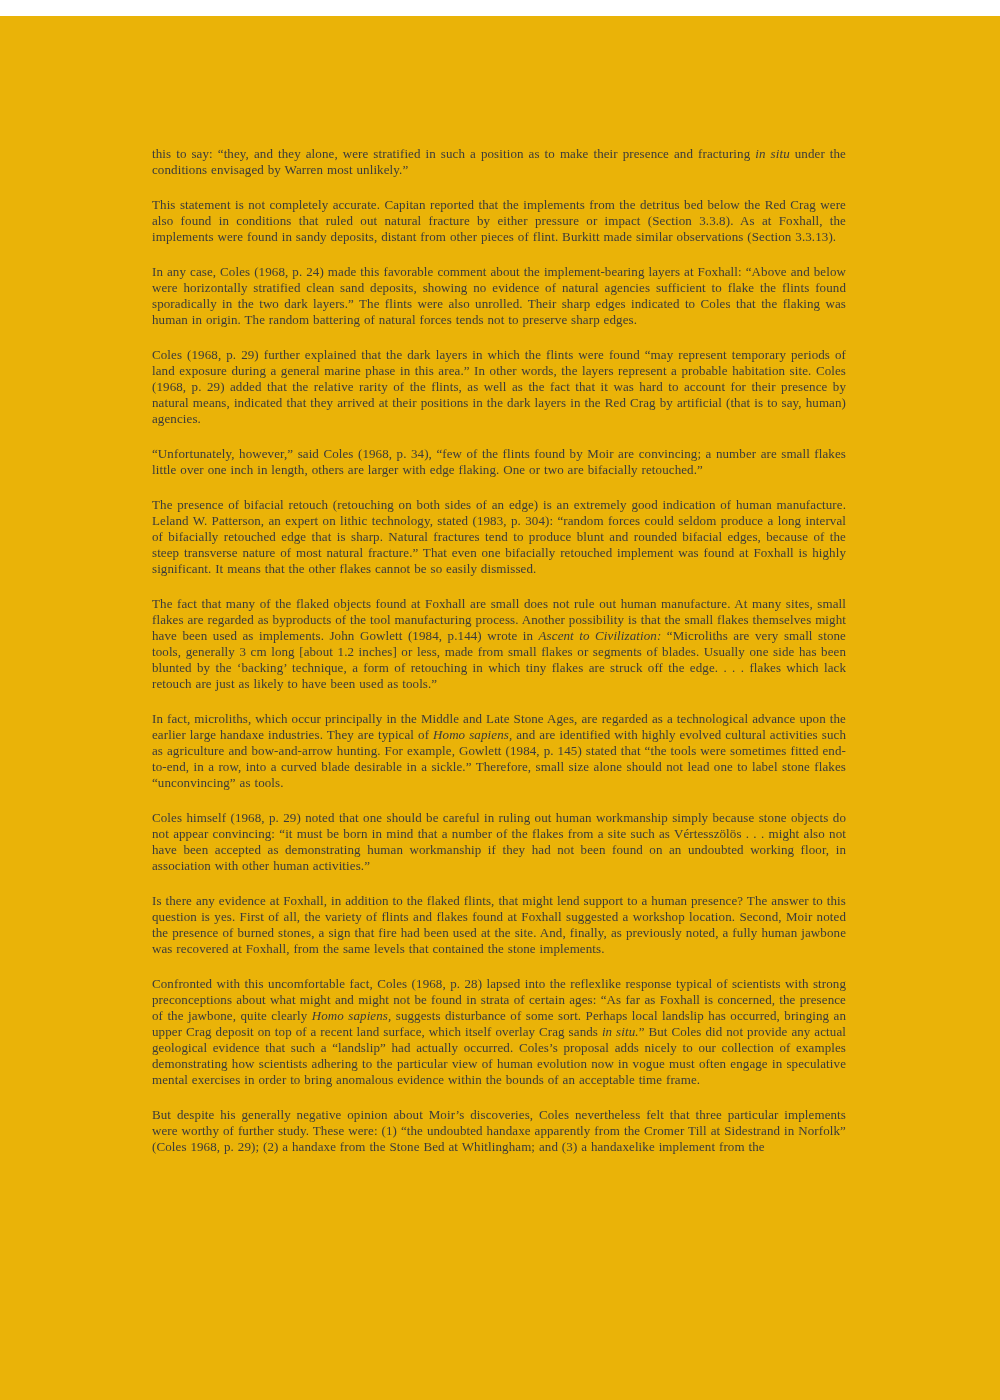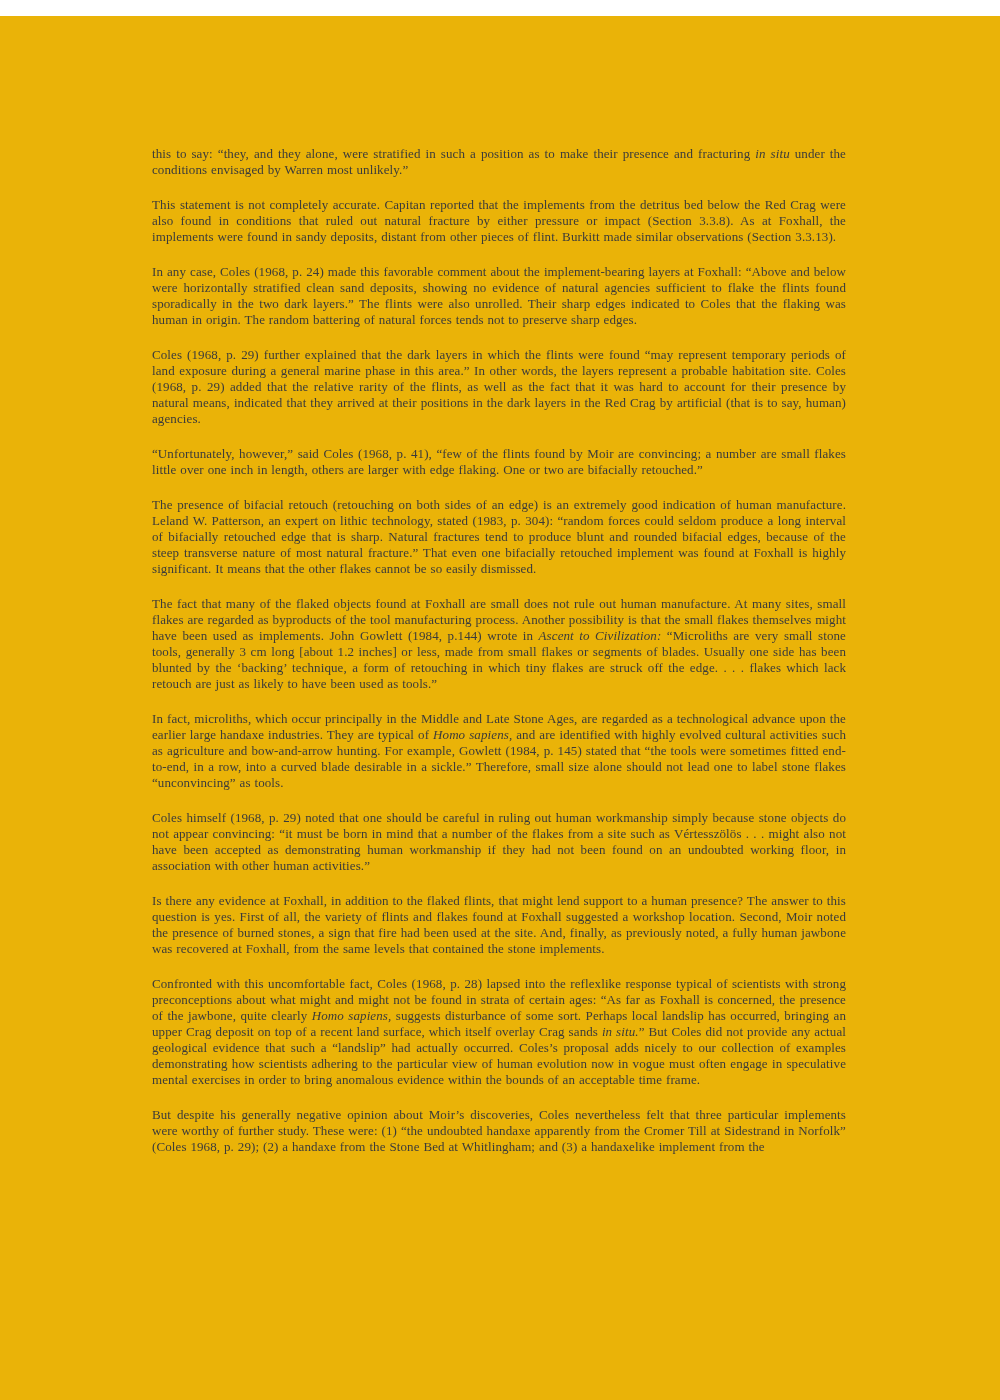--- a/index.html
+++ b/index.html
@@ -48,21 +48,21 @@
 </head>
 <body>
 
 <div class="page">
   <div class="text-block">
 
   <p class="para"><span class="">this to say: “they, and they alone, were stratified in such a position as to make their presence and fracturing </span><span class="italic">in situ</span><span class=""> under the conditions envisaged by Warren most unlikely.”</span></p>
       <p class="para"><span class="">This statement is not completely accurate. Capitan reported that the implements from the detritus bed below the Red Crag were also found in conditions that ruled out natural fracture by either pressure or impact (Section 3.3.8). As at Foxhall, the implements were found in sandy deposits, distant from other pieces of flint. Burkitt made similar observations (Section 3.3.13).</span></p>
       <p class="para"><span class="">In any case, Coles (1968, p. 24) made this favorable comment about the implement-bearing layers at Foxhall: “Above and below were horizontally stratified clean sand deposits, showing no evidence of natural agencies sufficient to flake the flints found sporadically in the two dark layers.” The flints were also unrolled. Their sharp edges indicated to Coles that the flaking was human in origin. The random battering of natural forces tends not to preserve sharp edges.</span></p>
       <p class="para"><span class="">Coles (1968, p. 29) further explained that the dark layers in which the flints were found “may represent temporary periods of land exposure during a general marine phase in this area.” In other words, the layers represent a probable habitation site. Coles (1968, p. 29) added that the relative rarity of the flints, as well as the fact that it was hard to account for their presence by natural means, indicated that they arrived at their positions in the dark layers in the Red Crag by artificial (that is to say, human) agencies.</span></p>
-      <p class="para"><span class="">“Unfortunately, however,” said Coles (1968, p. 41), “few of the flints found by Moir are convincing; a number are small flakes little over one inch in length, others are larger with edge flaking. One or two are bifacially retouched.”</span></p>
+      <p class="para"><span class="">“Unfortunately, however,” said Coles (1968, p. 34), “few of the flints found by Moir are convincing; a number are small flakes little over one inch in length, others are larger with edge flaking. One or two are bifacially retouched.”</span></p>
       <p class="para"><span class="">The presence of bifacial retouch (retouching on both sides of an edge) is an extremely good indication of human manufacture. Leland W. Patterson, an expert on lithic technology, stated (1983, p. 304): “random forces could seldom produce a long interval of bifacially retouched edge that is sharp. Natural fractures tend to produce blunt and rounded bifacial edges, because of the steep transverse nature of most natural fracture.” That even one bifacially retouched implement was found at Foxhall is highly significant. It means that the other flakes cannot be so easily dismissed.</span></p>
       <p class="para"><span class="">The fact that many of the flaked objects found at Foxhall are small does not rule out human manufacture. At many sites, small flakes are regarded as byproducts of the tool manufacturing process. Another possibility is that the small flakes themselves might have been used as implements. John Gowlett (1984, p.144) wrote in </span><span class="italic">Ascent to Civilization:</span><span class=""> “Microliths are very small stone tools, generally 3 cm long [about 1.2 inches] or less, made from small flakes or segments of blades. Usually one side has been blunted by the ‘backing’ technique, a form of retouching in which tiny flakes are struck off the edge. . . . flakes which lack retouch are just as likely to have been used as tools.”</span></p>
       <p class="para"><span class="">In fact, microliths, which occur principally in the Middle and Late Stone Ages, are regarded as a technological advance upon the earlier large handaxe industries. They are typical of </span><span class="italic">Homo sapiens,</span><span class=""> and are identified with highly evolved cultural activities such as agriculture and bow-and-arrow hunting. For example, Gowlett (1984, p. 145) stated that “the tools were sometimes fitted end-to-end, in a row, into a curved blade desirable in a sickle.” Therefore, small size alone should not lead one to label stone flakes “unconvincing” as tools.</span></p>
       <p class="para"><span class="">Coles himself (1968, p. 29) noted that one should be careful in ruling out human workmanship simply because stone objects do not appear convincing: “it must be born in mind that a number of the flakes from a site such as Vértesszölös . . . might also not have been accepted as demonstrating human workmanship if they had not been found on an undoubted working floor, in association with other human activities.”</span></p>
       <p class="para"><span class="">Is there any evidence at Foxhall, in addition to the flaked flints, that might lend support to a human presence? The answer to this question is yes. First of all, the variety of flints and flakes found at Foxhall suggested a workshop location. Second, Moir noted the presence of burned stones, a sign that fire had been used at the site. And, finally, as previously noted, a fully human jawbone was recovered at Foxhall, from the same levels that contained the stone implements.</span></p>
       <p class="para"><span class="">Confronted with this uncomfortable fact, Coles (1968, p. 28) lapsed into the reflexlike response typical of scientists with strong preconceptions about what might and might not be found in strata of certain ages: “As far as Foxhall is concerned, the presence of the jawbone, quite clearly </span><span class="italic">Homo sapiens,</span><span class=""> suggests disturbance of some sort. Perhaps local landslip has occurred, bringing an upper Crag deposit on top of a recent land surface, which itself overlay Crag sands </span><span class="italic">in situ.</span><span class="">” But Coles did not provide any actual geological evidence that such a “landslip” had actually occurred. Coles’s proposal adds nicely to our collection of examples demonstrating how scientists adhering to the particular view of human evolution now in vogue must often engage in speculative mental exercises in order to bring anomalous evidence within the bounds of an acceptable time frame.</span></p>
       <p class="para"><span class="">But despite his generally negative opinion about Moir’s discoveries, Coles nevertheless felt that three particular implements were worthy of further study. These were: (1) “the undoubted handaxe apparently from the Cromer Till at Sidestrand in Norfolk” (Coles 1968, p. 29); (2) a handaxe from the Stone Bed at Whitlingham; and (3) a handaxelike implement from the</span></p>
     </div>
 </div>
 

